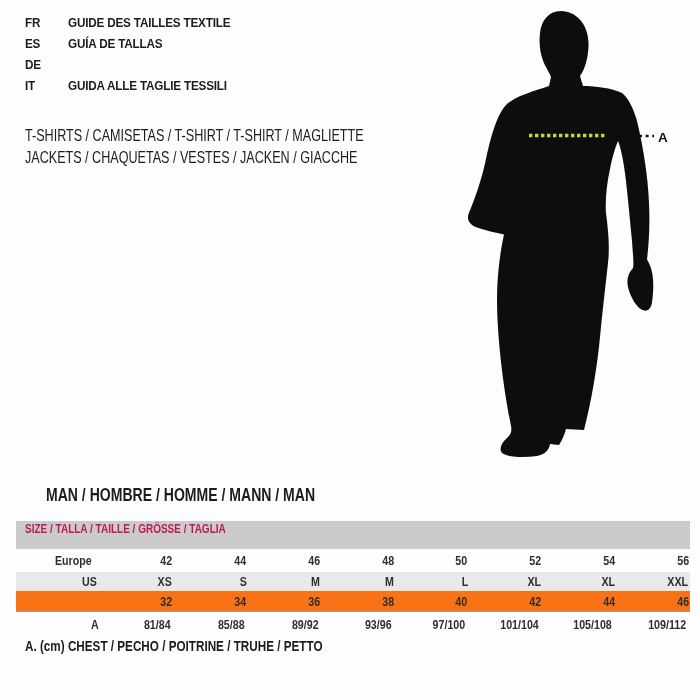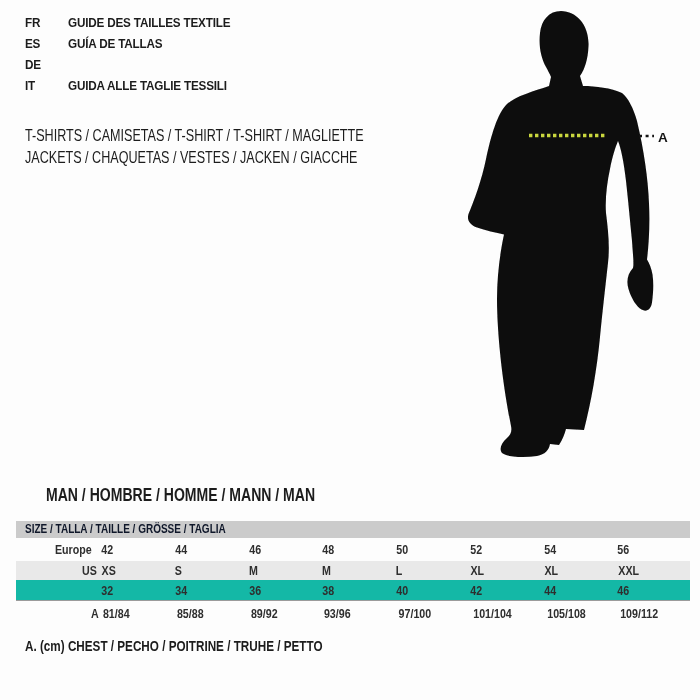--- a/index.html
+++ b/index.html
@@ -29,27 +29,27 @@
 
   
   .fig-svg{left:0;top:0;width:700px;height:700px;}
 
   
   .section-title{left:25px;top:487px;font-size:18px;font-weight:700;line-height:17px;margin-left:21px;}
 
   
   .size-table{left:16px;top:521px;width:674px;font-weight:700;color:#2e2e2e;}
   .trow{display:grid;grid-template-columns:84px repeat(8,1fr);align-items:center;}
-  .thead{background:#cbcbcb;height:17px;line-height:17px;font-size:12.5px;padding-left:9px;color:#0f172a;}
+  .thead{background:#cbcbcb;height:28px;line-height:17px;font-size:12.5px;padding-left:9px;color:#be185d;}
   .trow .tlabel{padding-left:9px;text-align:right;}
-  .trow .tcell{text-align:left;}
+  .trow .tcell{text-align:right;}
   .trow{font-size:13px;}
   .row-europe{height:23px;background:transparent;}
   .row-us{height:19px;background:#e9e9e9;}
-  .row-num{height:20px;background:#14b8a6;border-bottom:1px solid #9b9b9b;}
+  .row-num{height:20px;background:#f97316;border-bottom:1px solid #9b9b9b;}
   .row-a{height:24px;background:transparent;}
 
   
   .footnote{left:25px;top:637px;font-size:15px;font-weight:700;line-height:17px;}
 </style>
 </head>
 <body>
 
 <div class="abs lang-list">
   <div class="lang-row">

